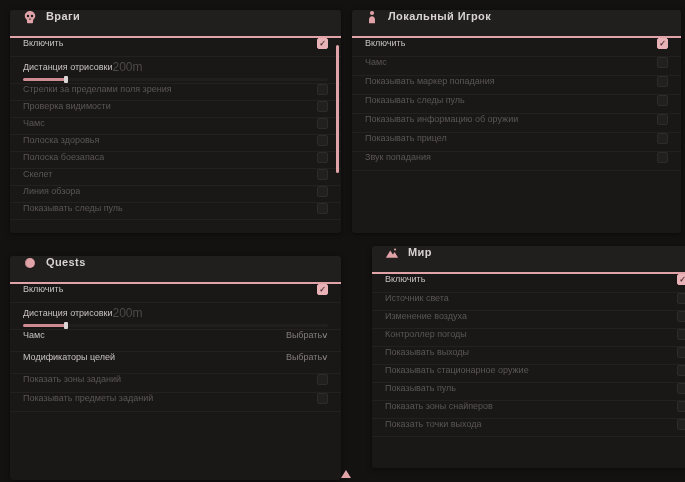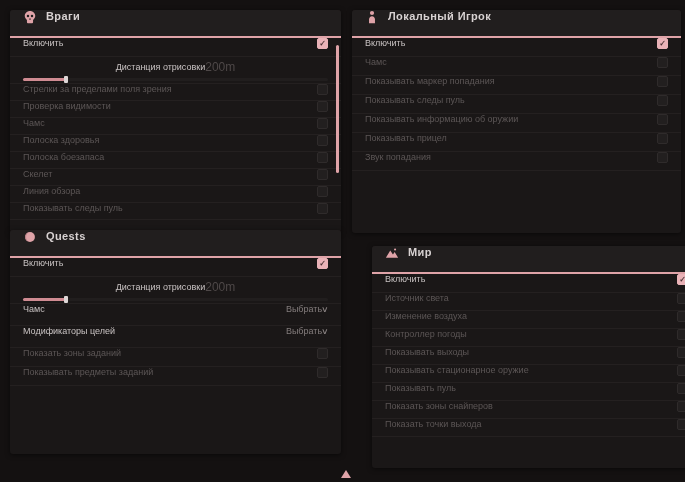--- a/index.html
+++ b/index.html
@@ -22,21 +22,21 @@
        padding:0 13px;height:19px;border-bottom:1px solid var(--sep)}
   .row.sm{height:17px}.row.md{height:18px}.row.tall{height:22px}
   .lbl{font-size:9px;color:var(--txt-dim);white-space:nowrap}
   .lbl.on{color:var(--txt-on)}
   .cb{width:11px;height:11px;border-radius:2px;background:#221f1f;border:1px solid #2f2b2b;
       display:flex;align-items:center;justify-content:center;flex:0 0 auto}
   .cb span{display:none;font-size:8px;line-height:1;color:#4a3033;font-weight:bold}
   .cb.checked{background:var(--accent-strong);border-color:var(--accent-strong)}
   .cb.checked span{display:block}
   .sliderblock{padding:3px 13px 0;height:27px;border-bottom:1px solid var(--sep)}
-  .slidertop{display:flex;align-items:center;justify-content:center}
+  .slidertop{display:flex;align-items:center;justify-content:flex-start}
   .val{font-size:12px;color:var(--val)}
   .track{position:relative;margin-top:4px;height:3px;background:#211e1e;border-radius:2px}
   .fill{height:3px;width:14%;background:var(--fill);border-radius:2px}
   .handle{position:absolute;top:-2px;left:calc(14% - 2px);width:4px;height:7px;
           background:#ddd6d6;border-radius:1px}
   .select{display:flex;align-items:center;}
   .selval{font-size:9px;color:var(--selval)}
   .chev{font-size:8px;color:#8a8383;transform:scaleX(1.3)}
   .sbar{position:absolute;width:3px;background:var(--accent);border-radius:2px;right:2px}
   .tri{position:absolute;left:341px;top:470px;width:0;height:0;
@@ -148,21 +148,21 @@
       <span class="lbl">Показывать прицел</span>
       <span class="cb"></span>
     </div>
     <div class="row">
       <span class="lbl">Звук попадания</span>
       <span class="cb"></span>
     </div>
   </div>
 </div>
 
-<div class="panel" style="left:10px;top:230px;width:331px;height:224px">
+<div class="panel" style="left:10px;top:256px;width:331px;height:224px">
   <div class="hdr">
     <span class="hicon">
       <svg viewBox="0 0 16 16">
           <circle cx="8" cy="8" r="5.6"></circle>
           <path d="M8 2.4A5.6 5.6 0 0 0 8 13.6 4.5 5.6 0 0 1 8 2.4z" fill="#b97f85"></path>
         </svg>
     </span>
     <span class="ttl">Quests</span>
   </div>
   <div class="body">

